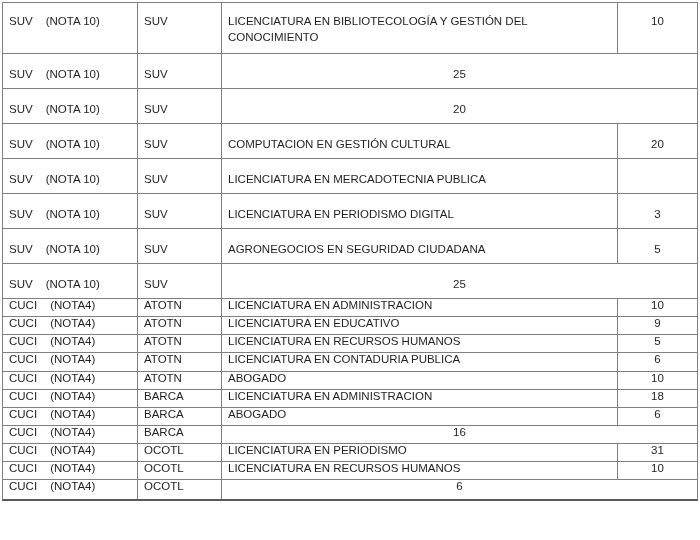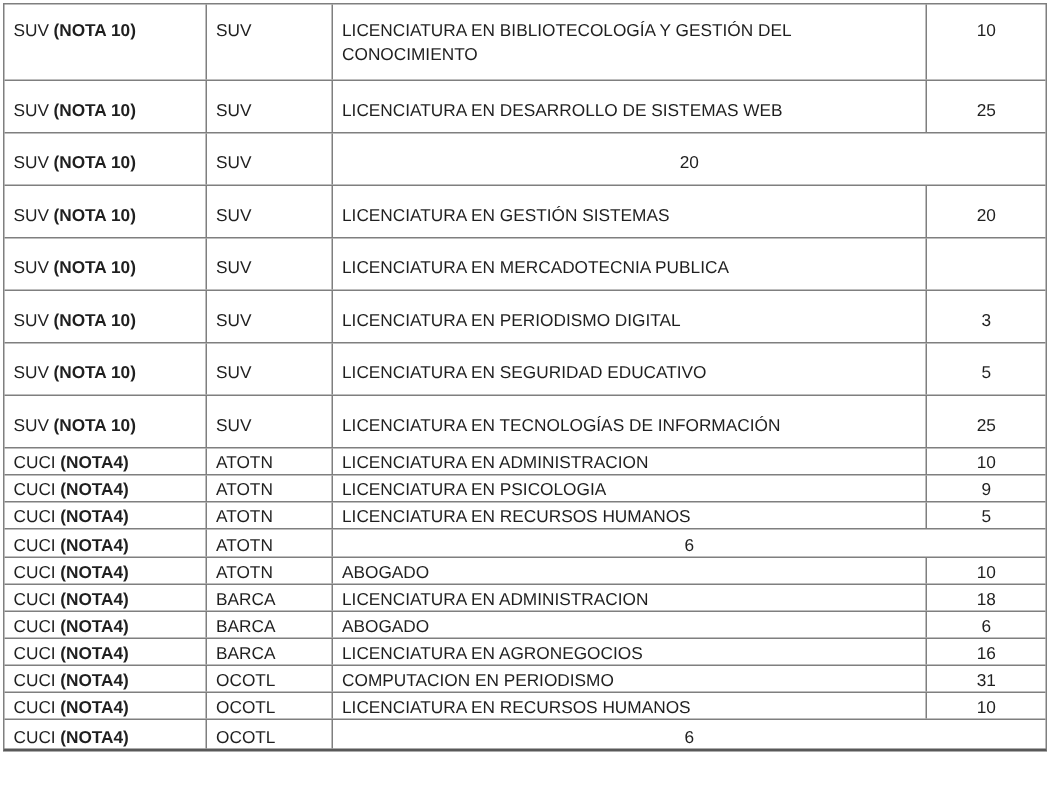--- a/index.html
+++ b/index.html
@@ -29,31 +29,31 @@
   .cell {
     padding: 2px 6px 0 6px;
     font-size: 11.5px;
     line-height: 16px;
     overflow: hidden;
   }
   .cell.c1 { width: 135px; border-right: 1px solid var(--border-color, #7f7f7f); }
   .cell.c2 { width: 84px;  border-right: 1px solid var(--border-color, #7f7f7f); }
   .cell.c3 { width: 396px; border-right: 1px solid var(--border-color, #7f7f7f); }
   .cell.c4 { flex: 1; text-align: center; }
-  .nota { font-weight: 700; margin-left: 3px; }
+  .nota { font-weight: 400; margin-left: 13px; }
   
   .row.section-suv { height: 35px; }
   .row.section-suv:first-child { height: 51px; }
   .row.section-suv .cell { padding-top: 12px; }
   .row.section-suv:first-child .cell { padding-top: 10px; }
   
   .row.section-cuci { height: 18.15px; }
   .row.section-cuci .cell {
     display: flex;
-    align-items: flex-end;
+    align-items: flex-start;
     padding-top: 0;
     line-height: 13px;
   }
   .row.section-cuci .cell.c4 { justify-content: center; }
 </style>
 </head>
 <body>
 
 <div class="table-wrap">
   <div class="table" id="admissions-table">
@@ -63,36 +63,35 @@
     </div>
     <div class="cell c2">SUV</div>
     <div class="cell c3">LICENCIATURA EN BIBLIOTECOLOGÍA Y GESTIÓN DEL CONOCIMIENTO</div>
     <div class="cell c4">10</div>
   </div>
       <div class="row section-suv">
     <div class="cell c1">
       <span>SUV</span><span class="nota">(NOTA 10)</span>
     </div>
     <div class="cell c2">SUV</div>
-    <div class="cell c3">LICENCIATURA EN DESARROLLO DE SISTEMAS WEB</div>
     <div class="cell c4">25</div>
   </div>
       <div class="row section-suv">
     <div class="cell c1">
       <span>SUV</span><span class="nota">(NOTA 10)</span>
     </div>
     <div class="cell c2">SUV</div>
     <div class="cell c4">20</div>
   </div>
       <div class="row section-suv">
     <div class="cell c1">
       <span>SUV</span><span class="nota">(NOTA 10)</span>
     </div>
     <div class="cell c2">SUV</div>
-    <div class="cell c3">LICENCIATURA EN GESTIÓN SISTEMAS</div>
+    <div class="cell c3">COMPUTACION EN GESTIÓN CULTURAL</div>
     <div class="cell c4">20</div>
   </div>
       <div class="row section-suv">
     <div class="cell c1">
       <span>SUV</span><span class="nota">(NOTA 10)</span>
     </div>
     <div class="cell c2">SUV</div>
     <div class="cell c3">LICENCIATURA EN MERCADOTECNIA PUBLICA</div>
   </div>
       <div class="row section-suv">
@@ -101,64 +100,64 @@
     </div>
     <div class="cell c2">SUV</div>
     <div class="cell c3">LICENCIATURA EN PERIODISMO DIGITAL</div>
     <div class="cell c4">3</div>
   </div>
       <div class="row section-suv">
     <div class="cell c1">
       <span>SUV</span><span class="nota">(NOTA 10)</span>
     </div>
     <div class="cell c2">SUV</div>
-    <div class="cell c3">LICENCIATURA EN SEGURIDAD EDUCATIVO</div>
+    <div class="cell c3">AGRONEGOCIOS EN SEGURIDAD CIUDADANA</div>
     <div class="cell c4">5</div>
   </div>
       <div class="row section-suv">
     <div class="cell c1">
       <span>SUV</span><span class="nota">(NOTA 10)</span>
     </div>
     <div class="cell c2">SUV</div>
-    <div class="cell c3">LICENCIATURA EN TECNOLOGÍAS DE INFORMACIÓN</div>
     <div class="cell c4">25</div>
   </div>
       <div class="row section-cuci">
     <div class="cell c1">
       <span>CUCI</span>
           <span class="nota">(NOTA4)</span>
     </div>
     <div class="cell c2">ATOTN</div>
     <div class="cell c3">LICENCIATURA EN ADMINISTRACION</div>
     <div class="cell c4">10</div>
   </div>
       <div class="row section-cuci">
     <div class="cell c1">
       <span>CUCI</span>
           <span class="nota">(NOTA4)</span>
     </div>
     <div class="cell c2">ATOTN</div>
-    <div class="cell c3">LICENCIATURA EN PSICOLOGIA</div>
+    <div class="cell c3">LICENCIATURA EN EDUCATIVO</div>
     <div class="cell c4">9</div>
   </div>
       <div class="row section-cuci">
     <div class="cell c1">
       <span>CUCI</span>
           <span class="nota">(NOTA4)</span>
     </div>
     <div class="cell c2">ATOTN</div>
     <div class="cell c3">LICENCIATURA EN RECURSOS HUMANOS</div>
     <div class="cell c4">5</div>
   </div>
       <div class="row section-cuci">
     <div class="cell c1">
       <span>CUCI</span>
           <span class="nota">(NOTA4)</span>
     </div>
     <div class="cell c2">ATOTN</div>
+    <div class="cell c3">LICENCIATURA EN CONTADURIA PUBLICA</div>
     <div class="cell c4">6</div>
   </div>
       <div class="row section-cuci">
     <div class="cell c1">
       <span>CUCI</span>
           <span class="nota">(NOTA4)</span>
     </div>
     <div class="cell c2">ATOTN</div>
     <div class="cell c3">ABOGADO</div>
     <div class="cell c4">10</div>
@@ -180,30 +179,29 @@
     <div class="cell c2">BARCA</div>
     <div class="cell c3">ABOGADO</div>
     <div class="cell c4">6</div>
   </div>
       <div class="row section-cuci">
     <div class="cell c1">
       <span>CUCI</span>
           <span class="nota">(NOTA4)</span>
     </div>
     <div class="cell c2">BARCA</div>
-    <div class="cell c3">LICENCIATURA EN AGRONEGOCIOS</div>
     <div class="cell c4">16</div>
   </div>
       <div class="row section-cuci">
     <div class="cell c1">
       <span>CUCI</span>
           <span class="nota">(NOTA4)</span>
     </div>
     <div class="cell c2">OCOTL</div>
-    <div class="cell c3">COMPUTACION EN PERIODISMO</div>
+    <div class="cell c3">LICENCIATURA EN PERIODISMO</div>
     <div class="cell c4">31</div>
   </div>
       <div class="row section-cuci">
     <div class="cell c1">
       <span>CUCI</span>
           <span class="nota">(NOTA4)</span>
     </div>
     <div class="cell c2">OCOTL</div>
     <div class="cell c3">LICENCIATURA EN RECURSOS HUMANOS</div>
     <div class="cell c4">10</div>

